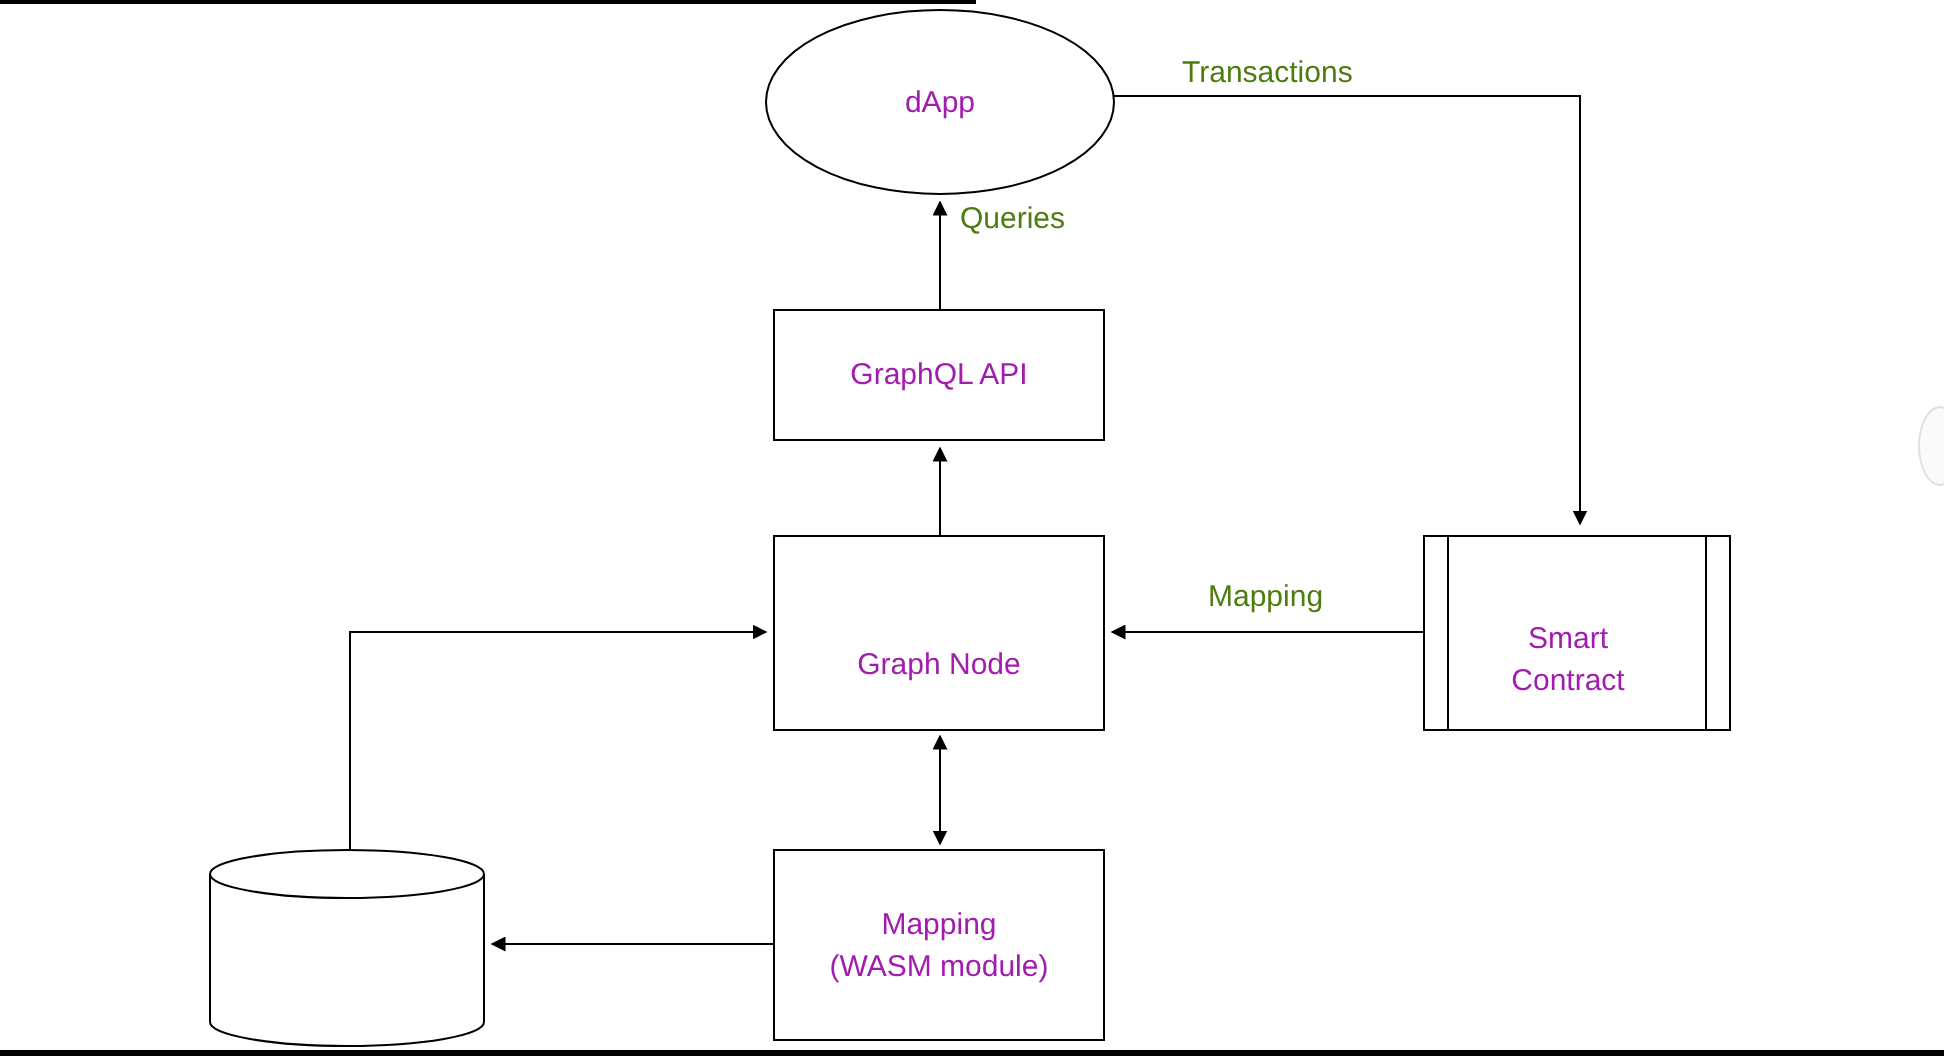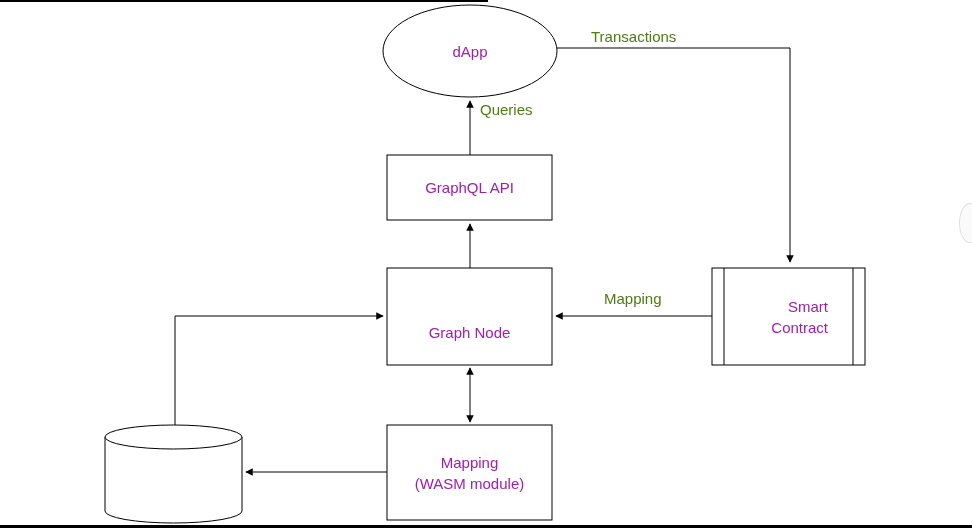--- a/index.html
+++ b/index.html
@@ -35,21 +35,22 @@
     align-items: center;
     justify-content: center;
     text-align: center;
     color: #a21caf;
     font-size: 15px;
     line-height: 21px;
     white-space: pre-line;
   }
   .node-label.left-align {
     justify-content: flex-start;
-    text-align: right;
+    text-align: center;
+    margin-top: 13px;
   }
   .chrome-line {
     position: absolute;
     background: #000000;
   }
   .edge-handle {
     position: absolute;
     right: -9px;
     top: 203px;
     width: 20px;

